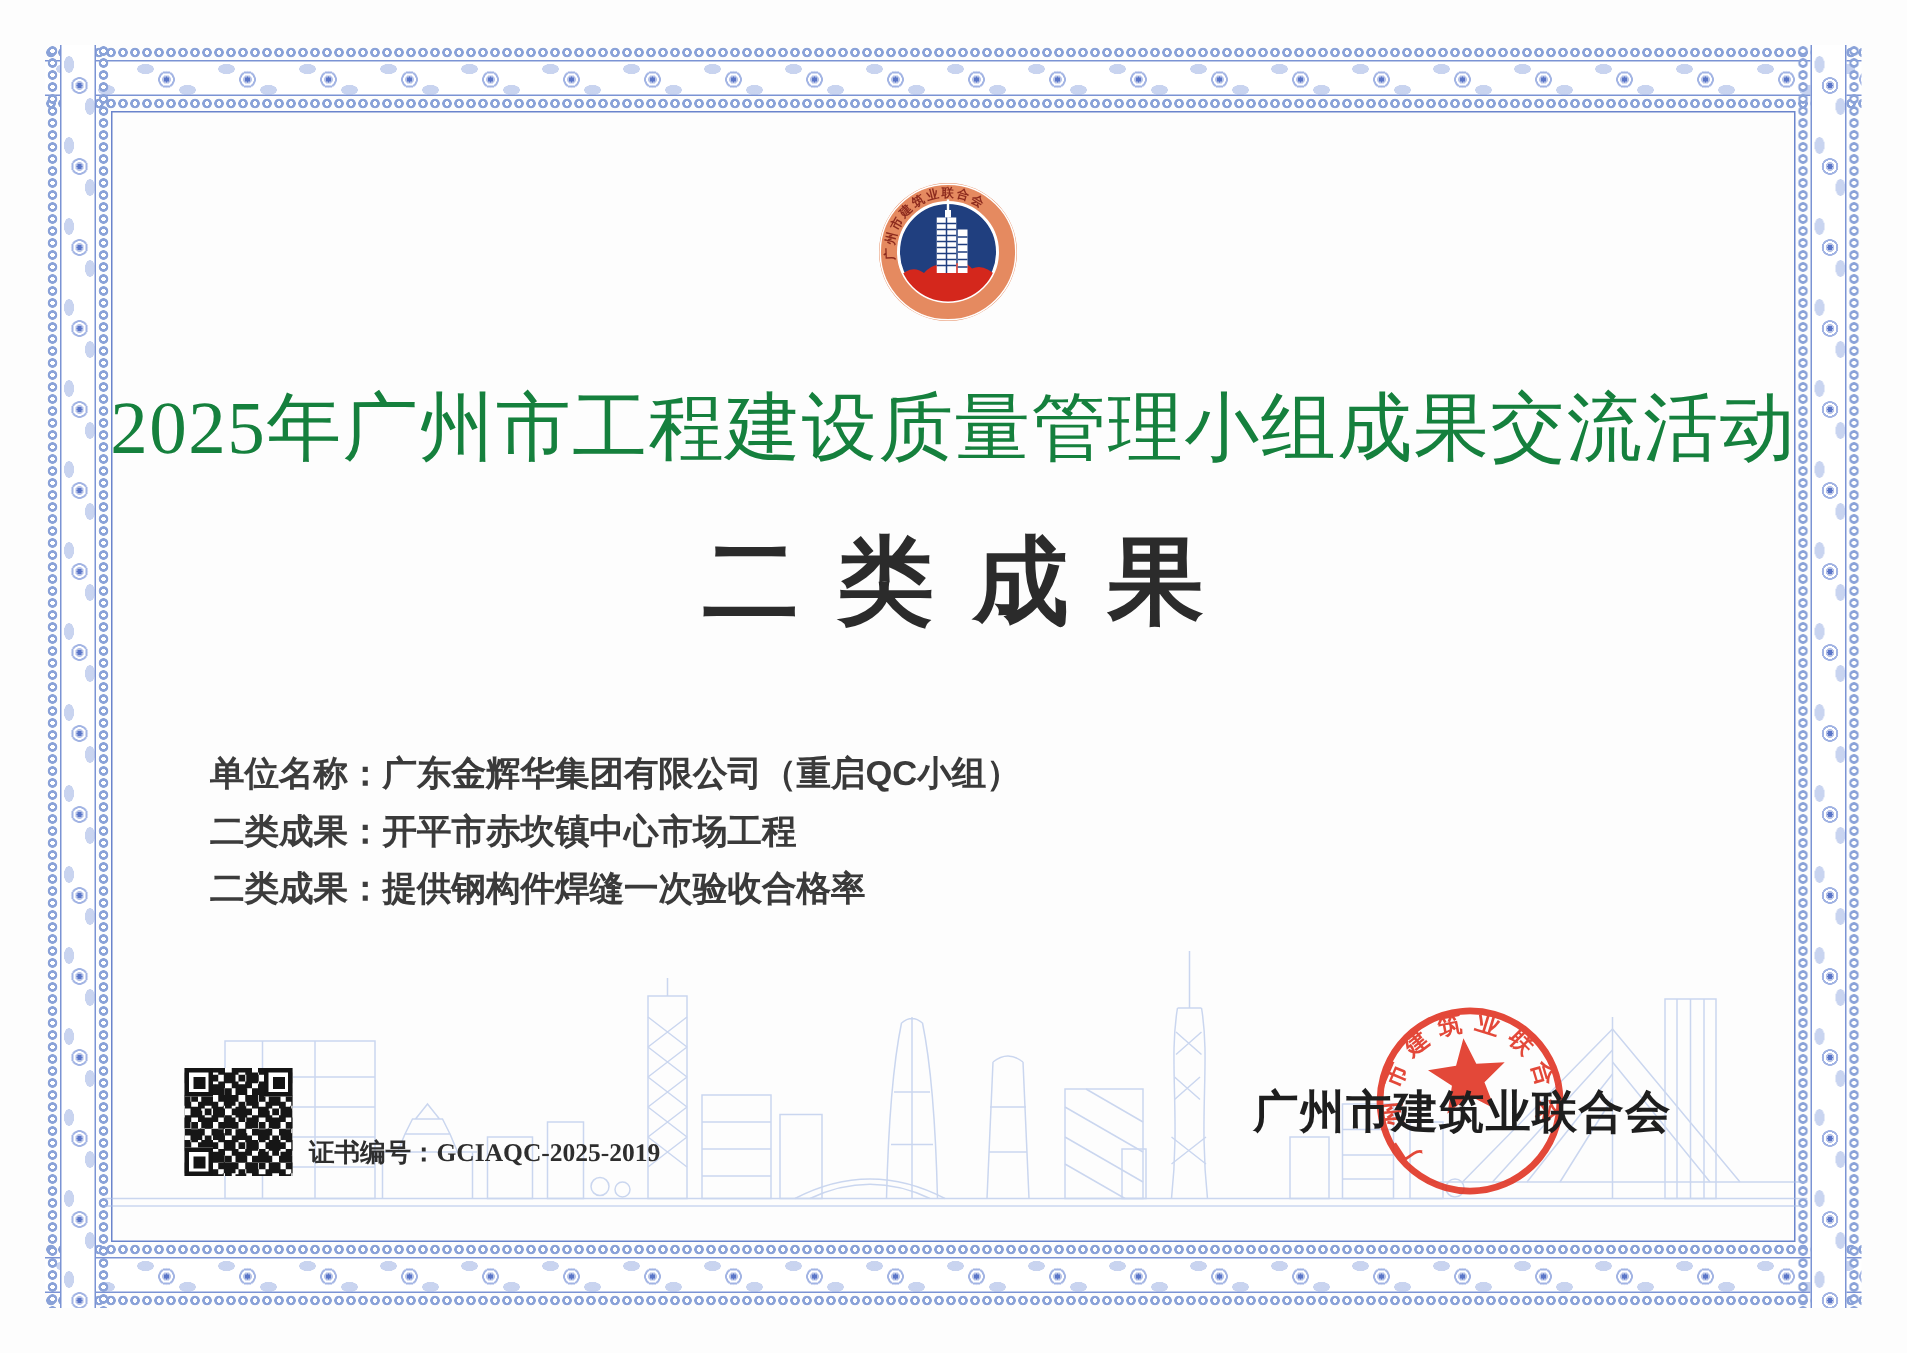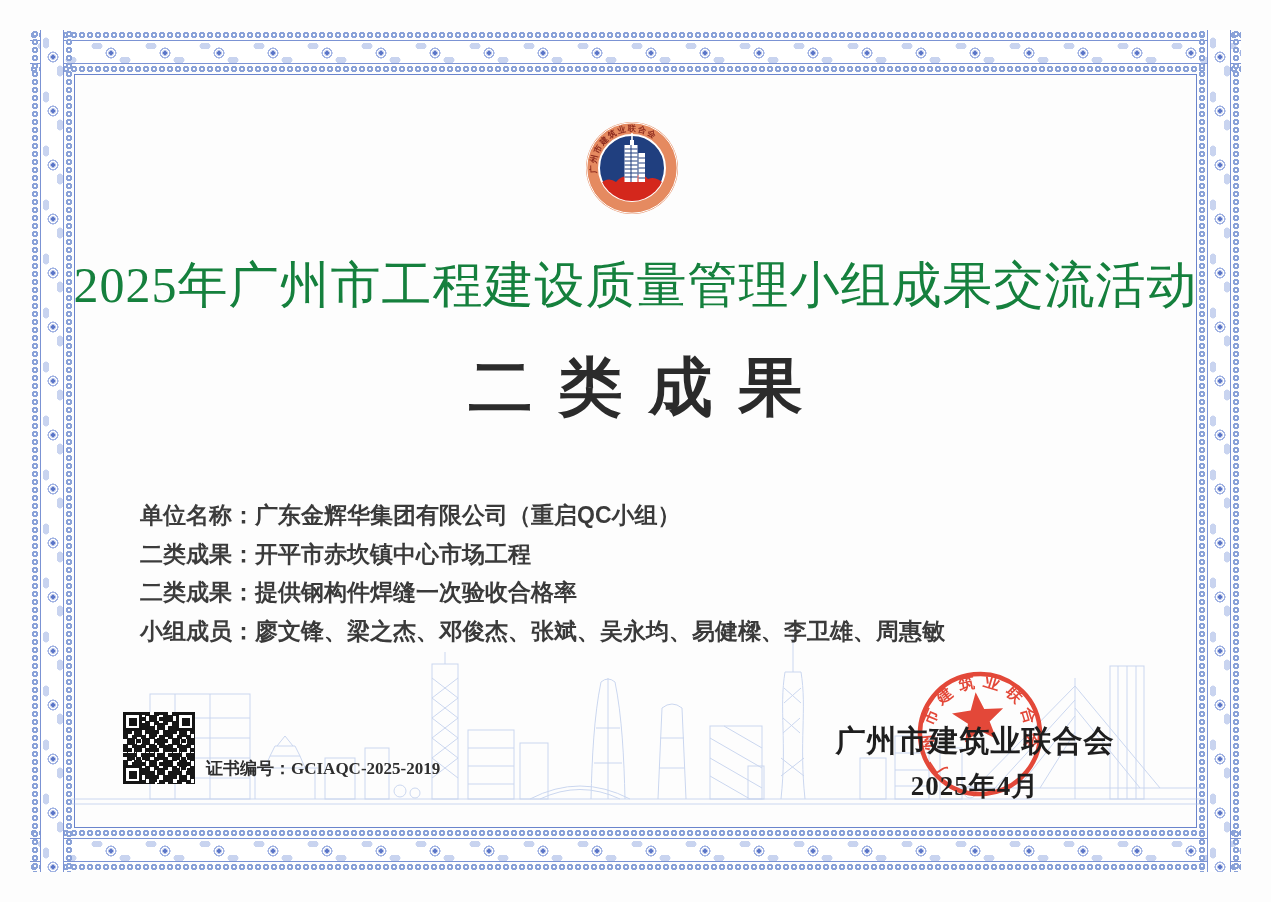--- a/index.html
+++ b/index.html
@@ -175,21 +175,20 @@
   </g>
 </svg>
 
 <div class="title">2025年广州市工程建设质量管理小组成果交流活动</div>
 <div class="subtitle">二类成果</div>
 
 <ul class="fields">
   <li><span class="lab">单位名称：</span><span class="val">广东金辉华集团有限公司（重启QC小组）</span></li>
   <li><span class="lab">二类成果：</span><span class="val">开平市赤坎镇中心市场工程</span></li>
   <li><span class="lab">二类成果：</span><span class="val">提供钢构件焊缝一次验收合格率</span></li>
-  <li><span class="lab">小组成员：</span><span class="val">廖文锋、梁之杰、邓俊杰、张斌、吴永均、易健樑、李卫雄、周惠敏</span></li>
 </ul>
 
 <div class="qr">
   <i class="f tl"></i>
   <i class="f tr"></i>
   <i class="f bl"></i>
 </div>
 <div class="certnum"><span>证书编号：</span><span>GCIAQC-2025-2019</span></div>
 
 <svg class="seal" viewBox="0 0 130 130">
@@ -198,14 +197,13 @@
   </defs>
   <circle cx="65" cy="65" r="60" fill="none" stroke="#e0301e" stroke-width="4.5"></circle>
   <polygon points="65,23 71.8,40.7 90.7,41.7 75.9,53.6 80.9,71.8 65,61.5 49.1,71.8 54.1,53.6 39.3,41.7 58.2,40.7" fill="#e0301e"></polygon>
   <text font-size="16" font-weight="bold" fill="#e0301e" letter-spacing="7" font-family="Liberation Serif, DejaVu Serif, serif">
     <textPath href="#sealArc" startOffset="3">广州市建筑业联合会</textPath>
   </text>
 </svg>
 
 <div class="issuer-block">
   <div class="issuer">广州市建筑业联合会</div>
-  <div class="issue-date">2025年4月</div>
 </div>
 
 </body></html>

